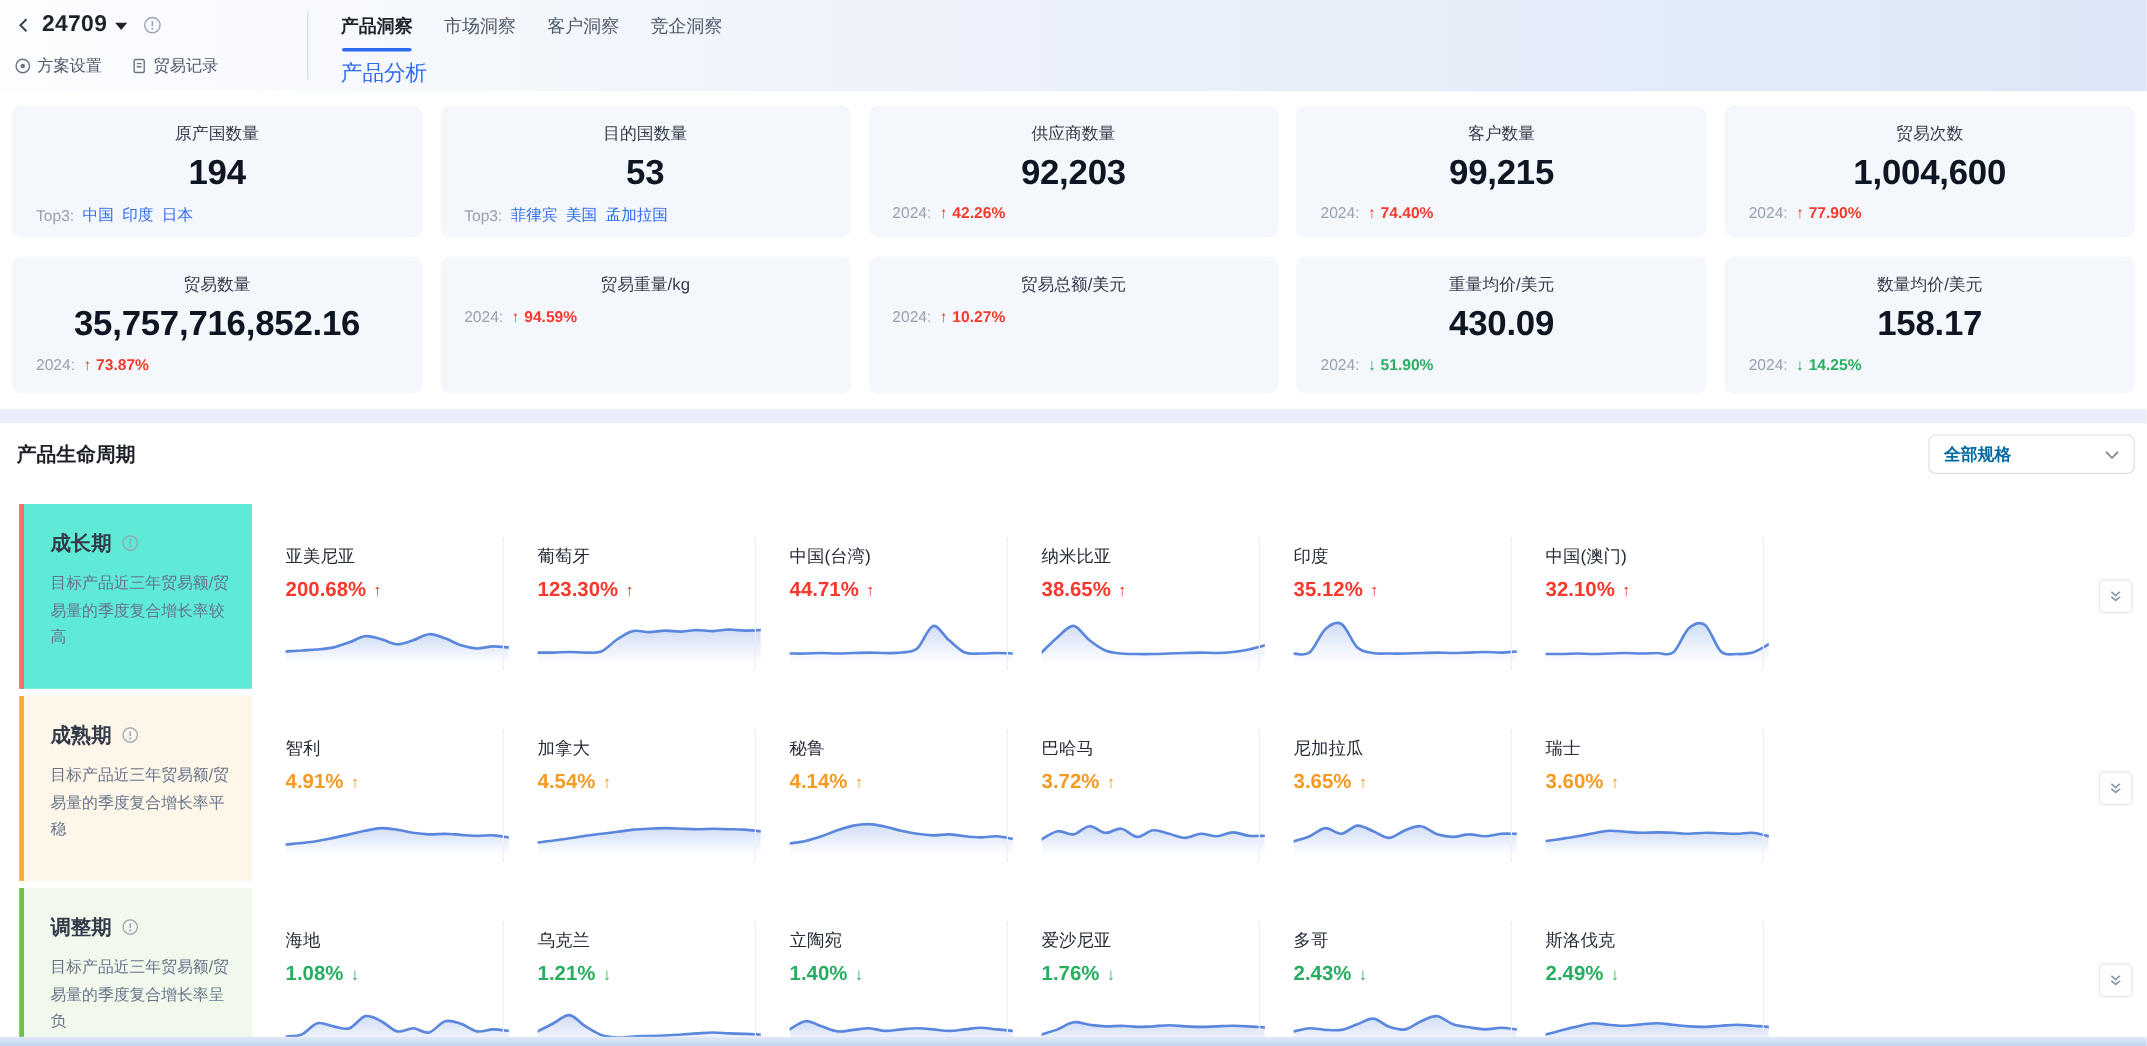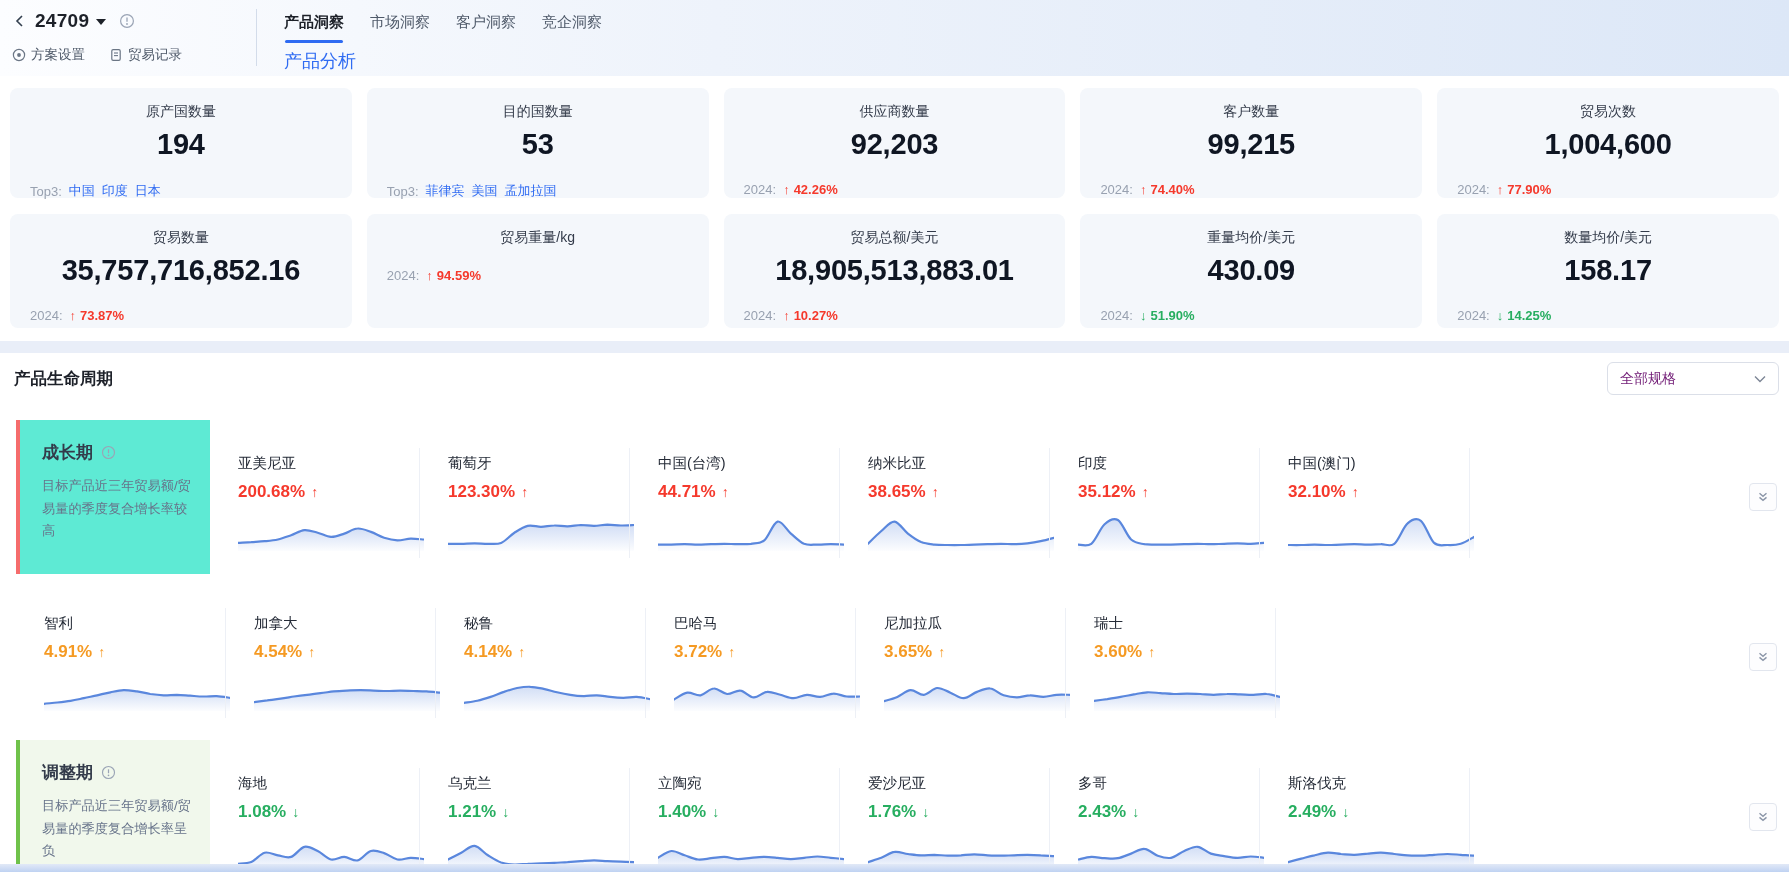--- a/index.html
+++ b/index.html
@@ -21,35 +21,35 @@
   .tab.active{color:#1d2129;font-weight:700;}
   .tab.active::after{content:"";position:absolute;left:1px;right:1px;bottom:-7px;height:3px;
     border-radius:2px;background:#2f6bf2;}
   .subtab{position:absolute;left:284px;top:49px;font-size:18px;color:#2f6bf2;cursor:pointer;}
   
   .stats-grid{position:absolute;top:88px;left:10px;right:10px;display:grid;
     grid-template-columns:repeat(5,1fr);grid-template-rows:110px 114px;gap:16px 15px;text-align:center;}
   .stat-card{background:#f4f7fb;border-radius:8px;padding:15px 20px 0 20px;box-sizing:border-box;}
   .stat-label{font-size:14px;color:#333b4a;}
   .stat-value{font-size:29px;font-weight:700;color:#0f1623;margin-top:7px;letter-spacing:-.2px;}
-  .stat-meta{margin-top:21px;font-size:13px;color:#98a1b0;display:flex;align-items:center;gap:7px;}
+  .stat-meta{margin-top:9px;font-size:13px;color:#98a1b0;display:flex;align-items:center;gap:7px;}
   .stat-meta .pct{font-weight:700;}
   .stat-meta .arrow{font-weight:700;font-size:13px;margin-right:-3px;}
   .lnk{color:#2f6bf2;cursor:pointer;}
   .red{color:#f5392c;} .green{color:#27ae60;} .orange{color:#f59a23;}
   
   .gap-band{position:absolute;top:341px;left:0;right:0;height:12px;background:#e9eef8;}
   .bottom-strip{position:absolute;top:864px;left:0;right:0;height:8px;
     background:linear-gradient(180deg,#e2e9f7,#bfd2f2);}
   
   .lifecycle{position:absolute;top:353px;left:0;right:0;height:511px;background:#fff;}
   .lc-title{position:absolute;left:14px;top:15px;font-size:16.5px;font-weight:700;color:#1d2129;}
   .lc-select{position:absolute;right:10px;top:9px;width:172px;height:33px;box-sizing:border-box;
     border:1px solid #dbdfe8;border-radius:6px;background:#fff;display:flex;align-items:center;
-    justify-content:space-between;padding:0 12px;font-size:14px;color:#701a75;cursor:pointer;}
+    justify-content:space-between;padding:0 12px;font-size:14px;color:#0369a1;cursor:pointer;font-weight:bold;}
   .lc-rows{position:absolute;top:67px;left:16px;right:0;display:flex;flex-direction:column;gap:6px;}
   .lc-row{display:flex;height:154px;}
   .phase-panel{width:194px;box-sizing:border-box;border-left:4px solid;padding:21px 16px 0 22px;flex:none;}
   .theme-red   .phase-panel{border-color:#f56c6c;background:#5eead4;}
   .theme-orange.phase-panel, .theme-orange .phase-panel{border-color:#f7ad2f;background:#fdf6e9;}
   .theme-green .phase-panel{border-color:#6fc24a;background:#f1f8ec;}
   .phase-title{font-size:17px;font-weight:700;color:#333b4a;display:flex;align-items:center;gap:8px;}
   .phase-desc{margin-top:11px;font-size:13.2px;line-height:1.72;color:#67738a;}
   .country-cell{width:210px;box-sizing:border-box;padding:34px 16px 0 28px;position:relative;flex:none;}
   .country-cell::after{content:"";position:absolute;right:0;top:28px;bottom:16px;width:1px;background:#edf0f6;}
@@ -182,21 +182,20 @@
     <div class="stat-card">
       <div class="stat-label">贸易重量/kg</div>
       <div class="stat-meta">
         <span>2024:</span>
         <span class="arrow red">↑</span>
         <span class="pct red">94.59%</span>
       </div>
     </div>
     <div class="stat-card">
       <div class="stat-label">贸易总额/美元</div>
-      <div class="stat-value">18,905,513,883.01</div>
       <div class="stat-meta">
         <span>2024:</span>
         <span class="arrow red">↑</span>
         <span class="pct red">10.27%</span>
       </div>
     </div>
     <div class="stat-card">
       <div class="stat-label">重量均价/美元</div>
       <div class="stat-value">430.09</div>
       <div class="stat-meta">
@@ -312,20 +311,33 @@
         <div class="btn-zone">
           <div class="expand-btn">
             <svg width="12" height="12" viewBox="0 0 12 12">
               <polyline points="2.5,2.3 6,5.3 9.5,2.3" fill="none" stroke="#8b96a8" stroke-width="1.4"></polyline>
               <polyline points="2.5,6.4 6,9.4 9.5,6.4" fill="none" stroke="#8b96a8" stroke-width="1.4"></polyline>
             </svg>
           </div>
         </div>
       </div>
       <div class="lc-row theme-orange">
+        <div class="phase-panel">
+          <div class="phase-title">
+            <span>成熟期</span>
+            <span>
+              <svg width="15" height="15" viewBox="0 0 16 16">
+                <circle cx="8" cy="8" r="6.4" fill="none" stroke="#9aa4b5" stroke-width="1.2"></circle>
+                <line x1="8" y1="4.6" x2="8" y2="8.8" stroke="#9aa4b5" stroke-width="1.3"></line>
+                <circle cx="8" cy="11" r="0.9" fill="#9aa4b5"></circle>
+              </svg>
+            </span>
+          </div>
+          <div class="phase-desc">目标产品近三年贸易额/贸易量的季度复合增长率平稳</div>
+        </div>
         <div class="country-cell">
           <div class="country-name">智利</div>
           <div class="country-value orange">
             <span>4.91%</span>
             <span class="arrow">↑</span>
           </div>
           <svg class="spark" width="186" height="40" viewBox="0 0 186 40">
             <path d="M0.0,32.8C2.2,32.5 8.9,32.0 13.3,31.5C17.7,31.0 22.1,30.5 26.6,29.8C31.0,29.1 35.4,28.1 39.9,27.2C44.3,26.3 48.7,25.2 53.1,24.3C57.6,23.3 62.0,22.1 66.4,21.3C70.9,20.4 75.3,19.3 79.7,19.1C84.1,19.0 88.6,19.8 93.0,20.4C97.4,21.1 101.9,22.3 106.3,23.0C110.7,23.6 115.1,24.1 119.6,24.3C124.0,24.4 128.4,23.8 132.9,23.8C137.3,23.9 141.7,24.4 146.1,24.7C150.6,25.0 155.0,25.5 159.4,25.5C163.9,25.6 168.3,24.9 172.7,25.1C177.1,25.3 183.8,26.5 186.0,26.8L186,40 L0,40 Z" fill="url(#sg)" stroke="none"></path>
             <path d="M0.0,32.8C2.2,32.5 8.9,32.0 13.3,31.5C17.7,31.0 22.1,30.5 26.6,29.8C31.0,29.1 35.4,28.1 39.9,27.2C44.3,26.3 48.7,25.2 53.1,24.3C57.6,23.3 62.0,22.1 66.4,21.3C70.9,20.4 75.3,19.3 79.7,19.1C84.1,19.0 88.6,19.8 93.0,20.4C97.4,21.1 101.9,22.3 106.3,23.0C110.7,23.6 115.1,24.1 119.6,24.3C124.0,24.4 128.4,23.8 132.9,23.8C137.3,23.9 141.7,24.4 146.1,24.7C150.6,25.0 155.0,25.5 159.4,25.5C163.9,25.6 168.3,24.9 172.7,25.1C177.1,25.3 183.8,26.5 186.0,26.8" fill="none" stroke="#5a87dd" stroke-width="2.2" stroke-linecap="round"></path>
           </svg>

